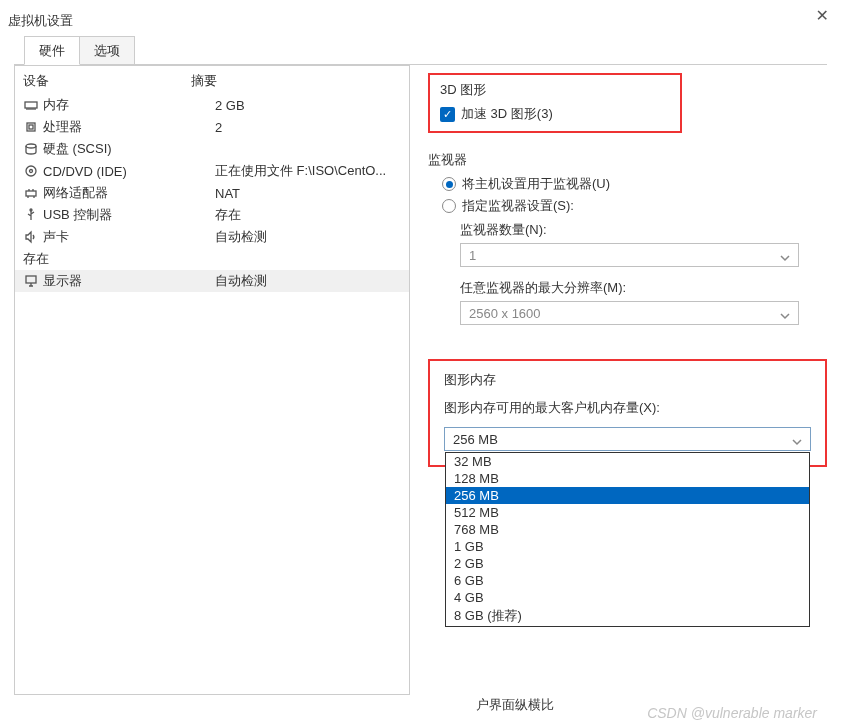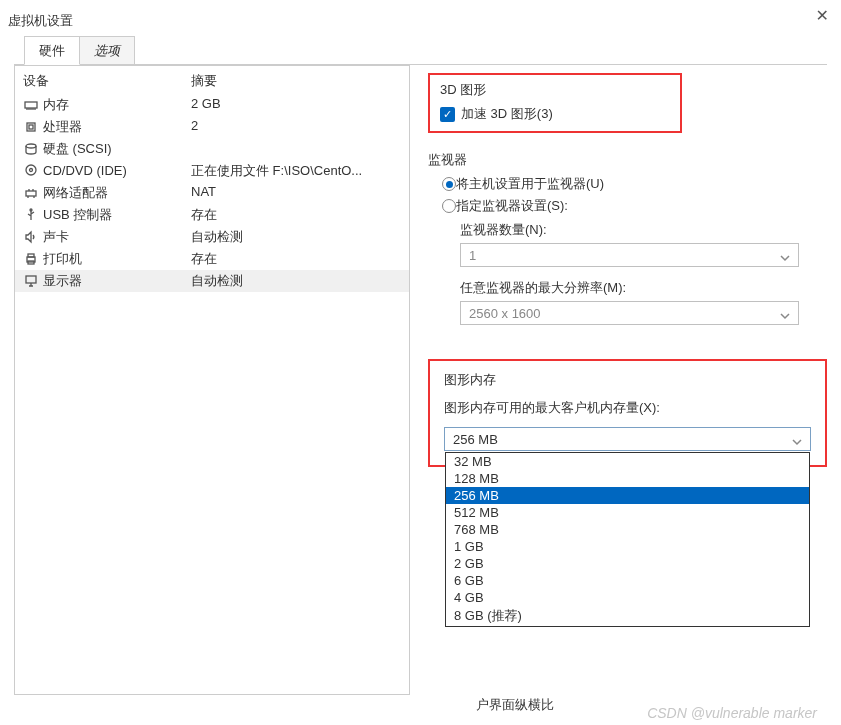--- a/index.html
+++ b/index.html
@@ -3,39 +3,39 @@
 <meta charset="utf-8">
 <style>
   * { box-sizing: border-box; margin: 0; padding: 0; }
   body { font-family: "Microsoft YaHei", "Segoe UI", sans-serif; font-size: 13px; color: #333; background: #fff; width: 841px; height: 725px; overflow: hidden; position: relative; }
   .titlebar { height: 30px; display: flex; align-items: flex-end; padding: 0 12px 0 8px; position: relative; }
   .titlebar-title { font-size: 13px; }
   .titlebar-close { position: absolute; right: 12px; top: 6px; font-size: 16px; cursor: pointer; color: #555; }
   .tabs { display: flex; padding-left: 24px; margin-top: 6px; border-bottom: 0; }
   .tab { padding: 5px 14px 4px; border: 1px solid #ccc; border-bottom: none; font-size: 13px; cursor: pointer; background: #fff; }
   .tab.active { border-bottom: 1px solid #fff; position: relative; z-index: 2; }
-  .tab.inactive { background: #f4f4f4; border-left: none; font-style: italic; }
+  .tab.inactive { background: #f4f4f4; border-left: none; }
   .content { display: flex; padding: 0 14px 10px 14px; gap: 18px; position: relative; }
   .content::before { content: ""; position: absolute; left: 14px; right: 14px; top: -1px; border-top: 1px solid #ccc; z-index: 0; }
   .left-pane { width: 396px; border: 1px solid #ccc; height: 630px; position: relative; z-index: 1; background: #fff; }
   .dev-header { display: flex; padding: 6px 8px 4px 8px; }
   .col-dev { width: 168px; }
   .col-sum { flex: 1; }
-  .dev-row { display: flex; padding: 2px 8px; align-items: flex-start; cursor: pointer; }
+  .dev-row { display: flex; padding: 2px 8px; align-items: center; cursor: pointer; gap: 24px; }
   .dev-row.selected { background: #f0f0f0; }
   .dev-icon { width: 16px; height: 16px; margin-right: 4px; display: inline-flex; align-items: center; justify-content: center; }
   .dev-icon svg { width: 14px; height: 14px; stroke: #555; fill: none; stroke-width: 1.3; }
   .right-pane { flex: 1; padding-top: 8px; position: relative; }
   .group-title { font-size: 13px; margin-bottom: 6px; }
   .redbox { border: 2px solid #e33; }
   .group-3d { padding: 6px 10px 8px 10px; width: 254px; margin-bottom: 0; }
   .checkbox-row { display: flex; align-items: center; gap: 6px; margin-top: 4px; }
   .checkbox { width: 15px; height: 15px; background: #0067c0; border-radius: 2px; display: flex; align-items: center; justify-content: center; color: #fff; font-size: 11px; cursor: pointer; }
   .group-monitor { padding: 4px 10px 8px 0; margin-top: 14px; }
-  .radio-row { display: flex; align-items: center; margin: 4px 0 4px 14px; }
+  .radio-row { display: flex; align-items: center; gap: 6px; margin: 4px 0 4px 14px; }
   .radio { width: 14px; height: 14px; border: 1px solid #888; border-radius: 50%; display: flex; align-items: center; justify-content: center; cursor: pointer; }
   .radio.checked::after { content: ""; width: 7px; height: 7px; border-radius: 50%; background: #0067c0; }
   .sub-label { margin: 6px 0 4px 32px; }
   .select-box { border: 1px solid #c0c0c0; background: #fff; height: 24px; display: flex; align-items: center; padding: 0 8px; margin: 0 18px 0 32px; color: #888; position: relative; cursor: pointer; }
   .chev { position: absolute; right: 8px; top: 7px; }
   .chev svg { width: 10px; height: 10px; stroke: #888; fill: none; stroke-width: 1.5; }
   .group-mem { border: 2px solid #e33; padding: 10px 14px 14px 14px; margin-top: 26px; position: relative; }
   .mem-select { border: 1px solid #7aa0c4; background: #fff; height: 24px; display: flex; align-items: center; padding: 0 8px; margin-top: 10px; position: relative; cursor: pointer; }
   .dropdown-list { position: absolute; left: 0; right: 0; top: 24px; border: 1px solid #333; background: #fff; z-index: 10; }
   .dropdown-item { padding: 1px 8px; cursor: pointer; font-size: 13px; }
@@ -141,30 +141,20 @@
               <svg viewBox="0 0 14 14">
                 <path d="M2 5h2l3-3v10l-3-3H2z"></path>
                 <path d="M9 5a3 3 0 0 1 0 4"></path>
               </svg>
             </span>
             <span>声卡</span>
           </div>
           <div class="col-sum">自动检测</div>
         </div>
         <div class="dev-row">
-          <div class="col-dev" style="display:flex;align-items:center">
-            <span class="dev-icon">
-              <svg viewBox="0 0 14 14">
-                <rect x="3" y="5" width="8" height="5"></rect>
-                <rect x="4" y="2" width="6" height="3"></rect>
-                <rect x="4" y="9" width="6" height="3"></rect>
-              </svg>
-            </span>
-            <span>打印机</span>
-          </div>
           <div class="col-sum">存在</div>
         </div>
         <div class="dev-row selected">
           <div class="col-dev" style="display:flex;align-items:center">
             <span class="dev-icon">
               <svg viewBox="0 0 14 14">
                 <rect x="2" y="2" width="10" height="7"></rect>
                 <path d="M5 12h4M7 9v3"></path>
               </svg>
             </span>

